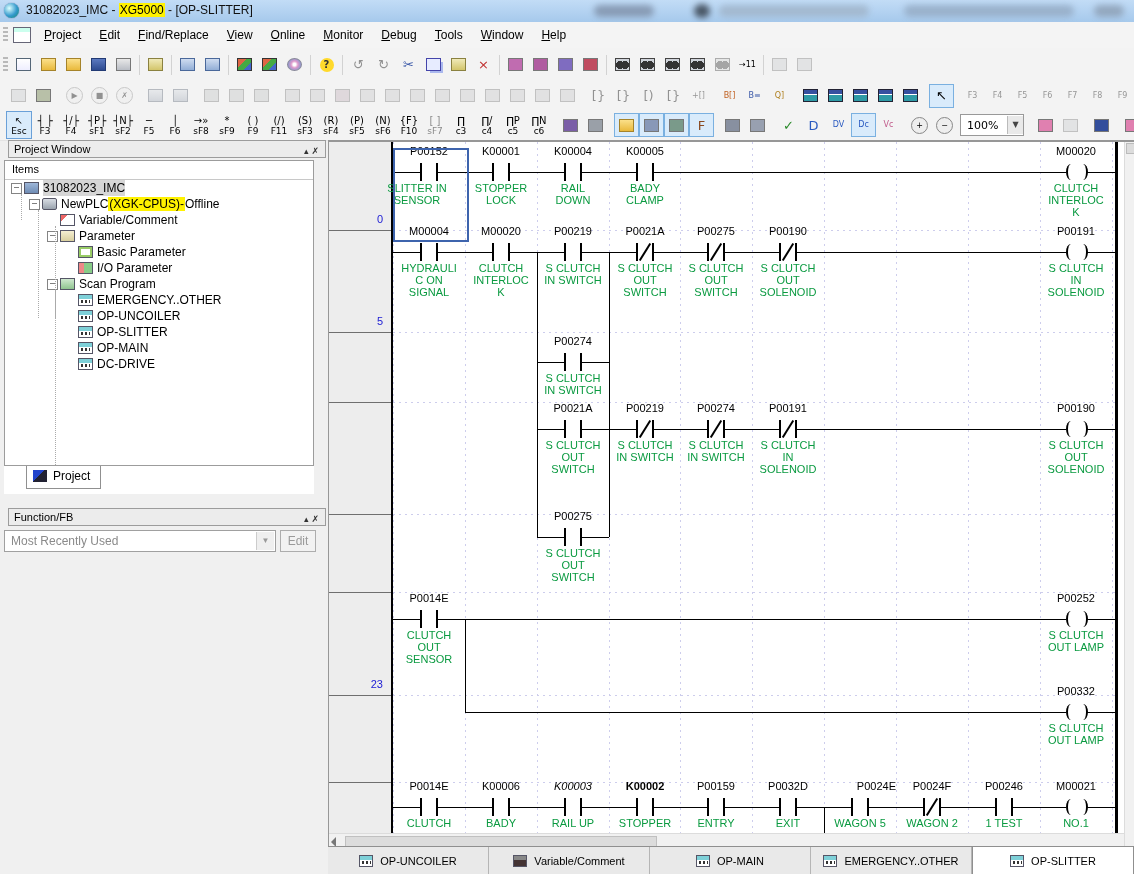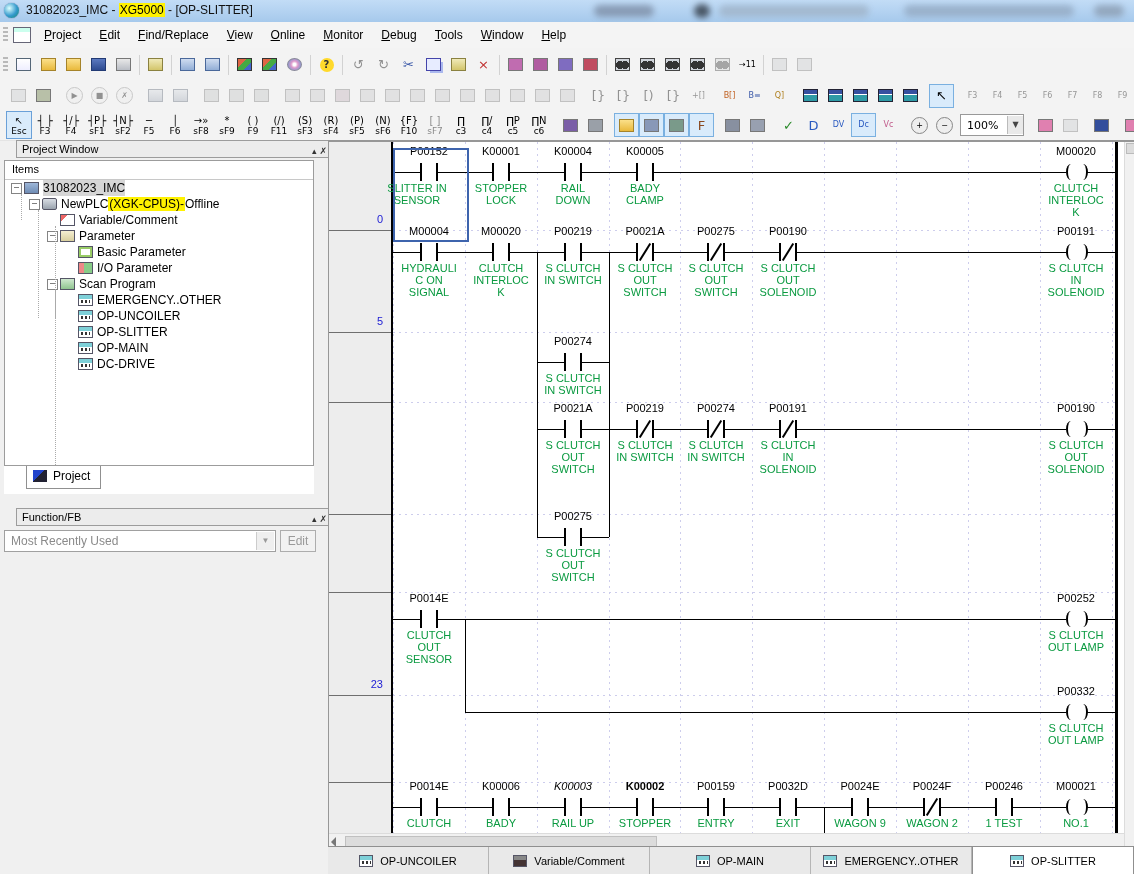--- a/index.html
+++ b/index.html
@@ -60,21 +60,21 @@
   .pal .key{font-size:9px;line-height:10px;}
   .pal.act{border:1px solid #6aa0d8;background:#d9ebfb;}
   .pal.dis{opacity:.45;}
   #zoomcombo{display:flex;align-items:center;height:20px;border:1px solid #999;background:#fff;
     margin:0 3px;flex:0 0 auto;}
   #zoomcombo .zval{padding:0 6px;font-size:11px;width:34px;}
   #zoomcombo .zarr{width:15px;height:18px;background:#e9e9e9;border-left:1px solid #bbb;text-align:center;
     font-size:8px;line-height:18px;color:#444;}
 
   
-  .ptitle{position:absolute;left:16px;width:318px;height:18px;background:#ececec;border:1px solid #9c9c9c;
+  .ptitle{position:absolute;left:8px;width:318px;height:18px;background:#ececec;border:1px solid #9c9c9c;
     box-sizing:border-box;font-size:11px;line-height:16px;padding-left:5px;}
   .pbtns{position:absolute;right:3px;top:2px;font-size:9px;color:#333;letter-spacing:3px;}
   #projwin-box{position:absolute;left:4px;top:160px;width:310px;height:306px;background:#fff;
     border:1px solid #9c9c9c;box-sizing:border-box;overflow:hidden;}
   #items-header{height:18px;border-bottom:1px solid #c8c8c8;font-size:11px;line-height:17px;padding-left:7px;}
   .titem{position:relative;height:16px;line-height:16px;font-size:12px;white-space:nowrap;}
   .titem .txt{position:absolute;top:0;}
   .titem .sel{background:#d6d6d6;}
   .expander{position:absolute;top:3px;width:9px;height:9px;border:1px solid #848484;background:#fff;
     font-size:9px;line-height:7px;text-align:center;color:#333;}
@@ -876,25 +876,25 @@
         <div class="addr" style="left: 351px; top: 638px;">P00159</div>
         <div class="gap" style="left: 380px; top: 660px;"></div>
         <div class="tick" style="left: 378px; top: 656px;"></div>
         <div class="tick" style="left: 394px; top: 656px;"></div>
         <div class="lbl" style="left: 351px; top: 675px;">ENTRY</div>
         <div class="addr" style="left: 423px; top: 638px;">P0032D</div>
         <div class="gap" style="left: 452px; top: 660px;"></div>
         <div class="tick" style="left: 450px; top: 656px;"></div>
         <div class="tick" style="left: 466px; top: 656px;"></div>
         <div class="lbl" style="left: 423px; top: 675px;">EXIT</div>
-        <div class="addr" style="left: 495px; top: 638px;">P0024E</div>
+        <div class="addr" style="left: 495px; top: 638px; text-align: right;">P0024E</div>
         <div class="gap" style="left: 524px; top: 660px;"></div>
         <div class="tick" style="left: 522px; top: 656px;"></div>
         <div class="tick" style="left: 538px; top: 656px;"></div>
-        <div class="lbl" style="left: 495px; top: 675px;">WAGON 9</div>
+        <div class="lbl" style="left: 495px; top: 675px;">WAGON 5</div>
         <div class="addr" style="left: 567px; top: 638px;">P0024F</div>
         <div class="gap" style="left: 596px; top: 660px;"></div>
         <div class="tick" style="left: 594px; top: 656px;"></div>
         <div class="tick" style="left: 610px; top: 656px;"></div>
         <div class="slash" style="left: 602px; top: 655px;"></div>
         <div class="lbl" style="left: 567px; top: 675px;">WAGON 2</div>
         <div class="addr" style="left: 639px; top: 638px;">P00246</div>
         <div class="gap" style="left: 668px; top: 660px;"></div>
         <div class="tick" style="left: 666px; top: 656px;"></div>
         <div class="tick" style="left: 682px; top: 656px;"></div>

